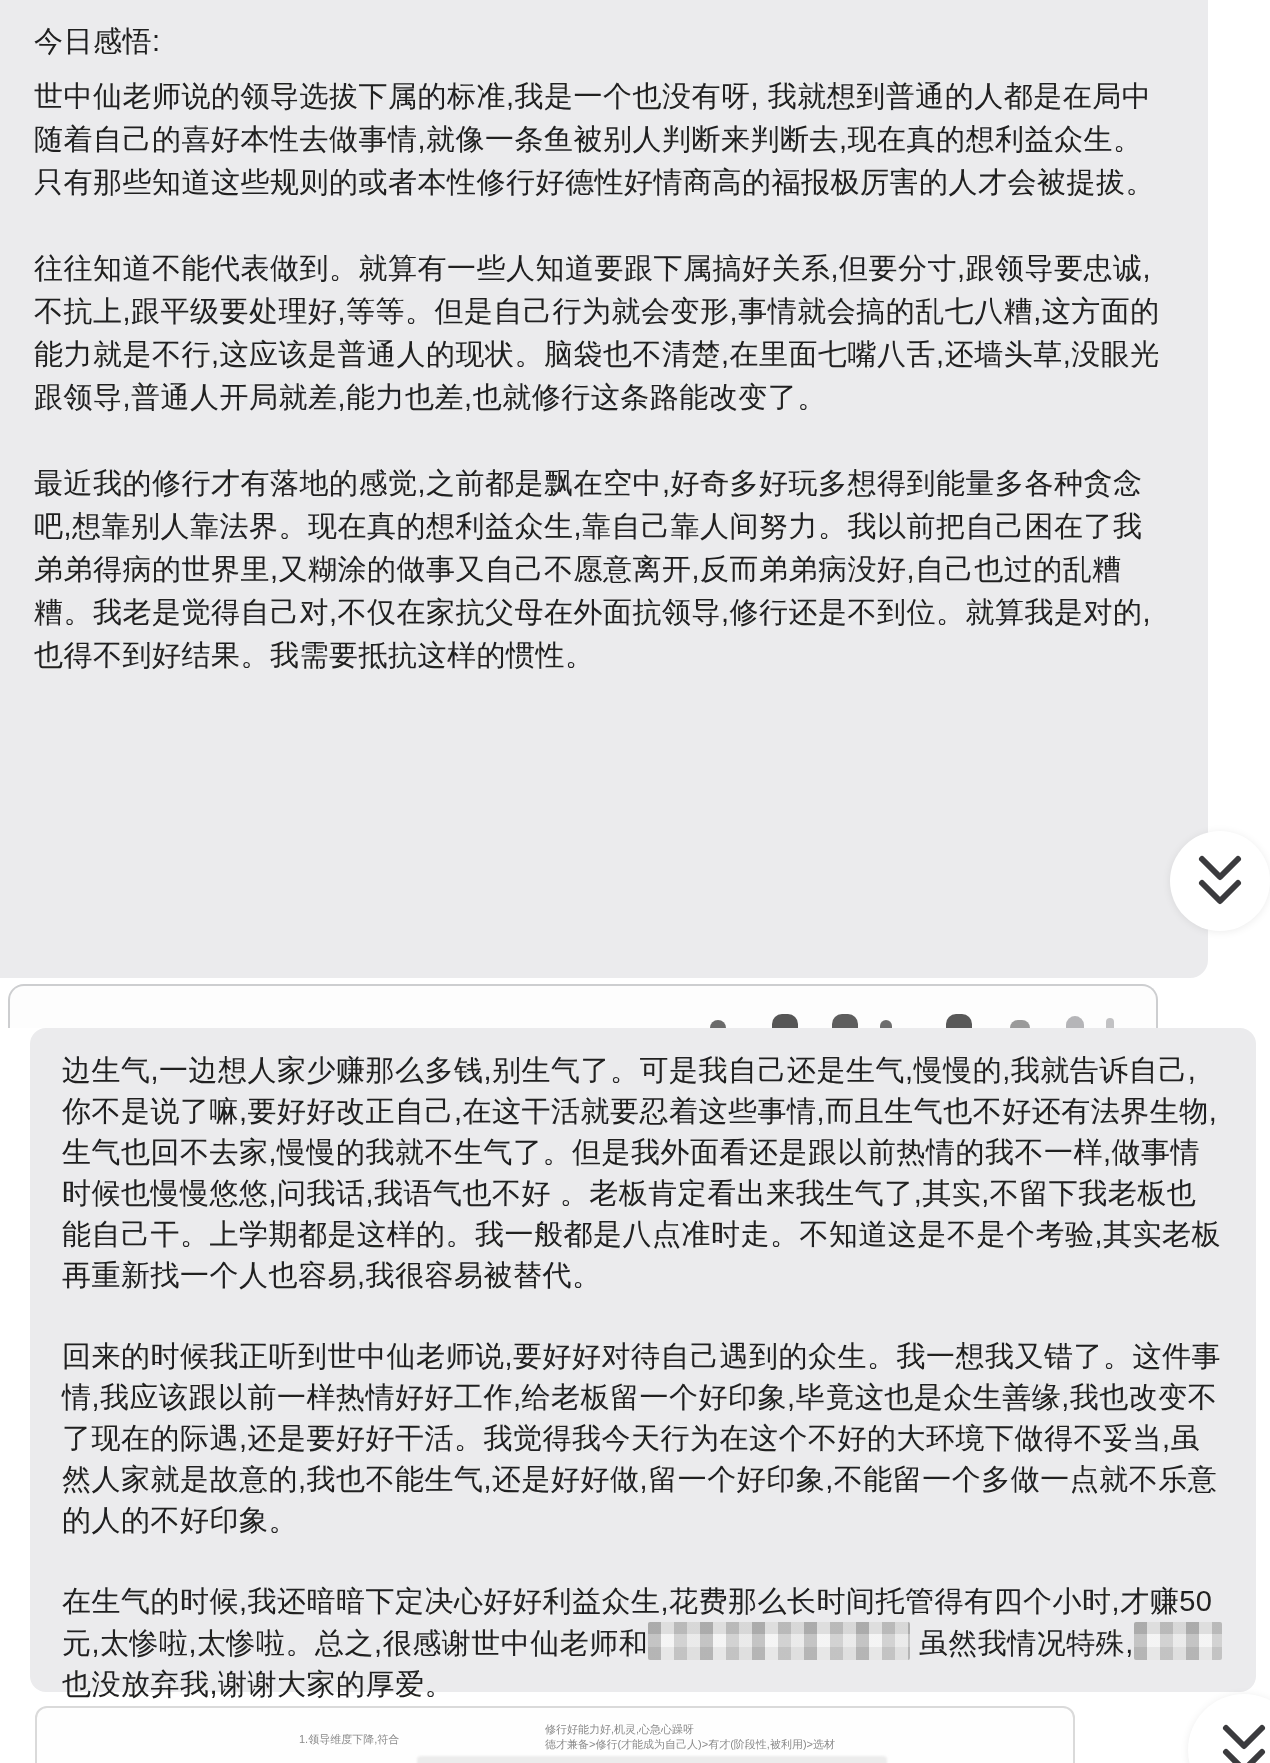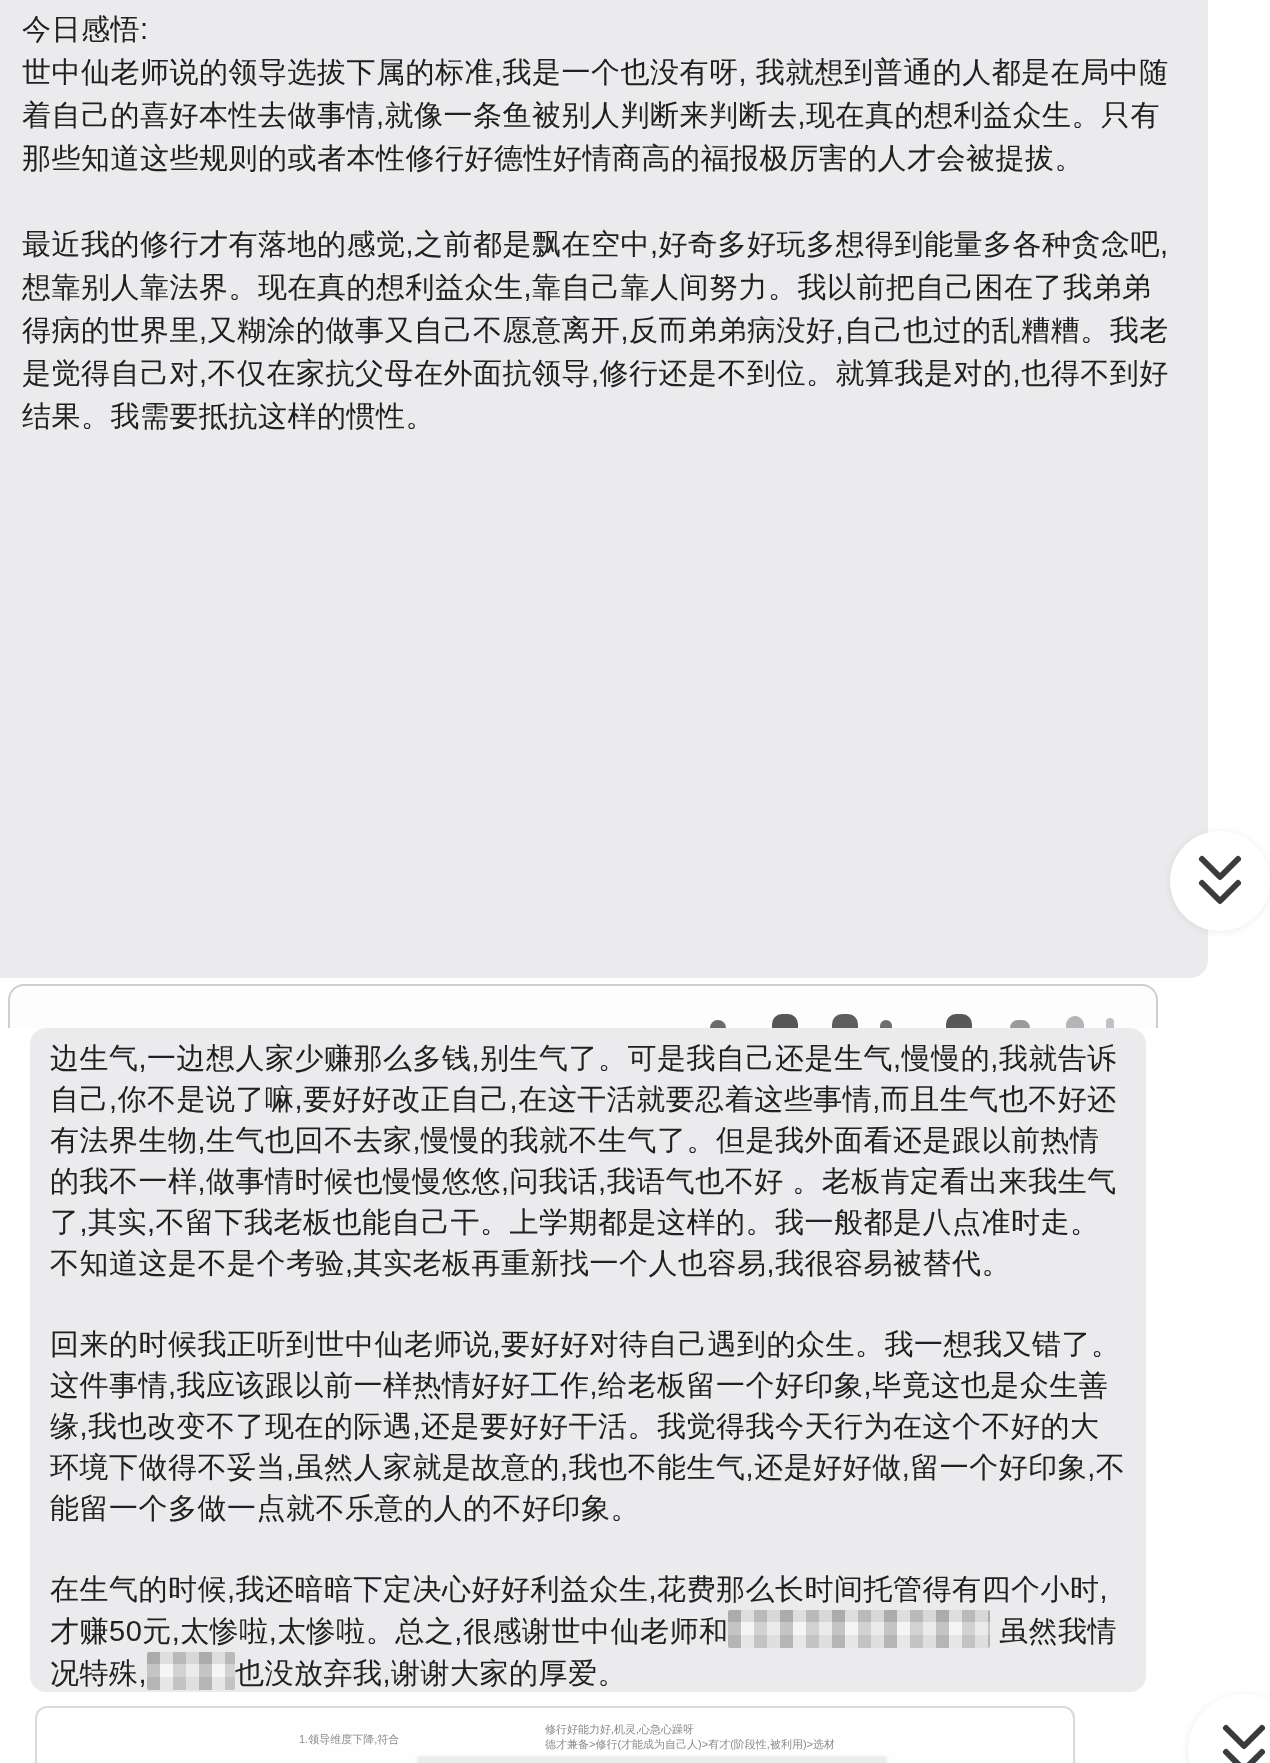--- a/index.html
+++ b/index.html
@@ -13,25 +13,25 @@
     background:#ebebed;color:#202020;
     font-size:29px;line-height:43px;
     word-break:break-all;letter-spacing:0.5px;
   }
   .block.top{
     left:0;top:0;width:1208px;height:978px;
     border-radius:0 0 18px 0;
     padding:8px 34px 0 22px;
   }
   .block.bottom{
-    left:30px;top:1028px;width:1116px;height:664px;
+    left:30px;top:1028px;width:1226px;height:664px;
     border-radius:16px;
     padding:10px 20px 0 20px;
   }
-  .block p{margin:0;}
+  .block p{margin:12px;}
   .block p + p{margin-top:43px;}
   .block p.title + p{margin-top:0;}
   .bottom p + p{margin-top:40px;}
   .bottom p{line-height:41px;}
 
   
   .mid-card{
     position:absolute;left:8px;top:984px;width:1150px;height:44px;
     background:#fdfdfd;border:2px solid #cdced0;border-bottom:none;
     border-radius:16px 16px 0 0;box-sizing:border-box;overflow:hidden;
@@ -75,20 +75,21 @@
   .scroll-btn svg{display:block;}
 </style>
 </head>
 <body>
 
 <div>
 
   <section class="block top">
     <p class="title">今日感悟:</p>
     <p>世中仙老师说的领导选拔下属的标准,我是一个也没有呀, 我就想到普通的人都是在局中随着自己的喜好本性去做事情,就像一条鱼被别人判断来判断去,现在真的想利益众生。只有那些知道这些规则的或者本性修行好德性好情商高的福报极厉害的人才会被提拔。</p>
+    <p>往往知道不能代表做到。就算有一些人知道要跟下属搞好关系,但要分寸,跟领导要忠诚,不抗上,跟平级要处理好,等等。但是自己行为就会变形,事情就会搞的乱七八糟,这方面的能力就是不行,这应该是普通人的现状。脑袋也不清楚,在里面七嘴八舌,还墙头草,没眼光跟领导,普通人开局就差,能力也差,也就修行这条路能改变了。</p>
     <p>最近我的修行才有落地的感觉,之前都是飘在空中,好奇多好玩多想得到能量多各种贪念吧,想靠别人靠法界。现在真的想利益众生,靠自己靠人间努力。我以前把自己困在了我弟弟得病的世界里,又糊涂的做事又自己不愿意离开,反而弟弟病没好,自己也过的乱糟糟。我老是觉得自己对,不仅在家抗父母在外面抗领导,修行还是不到位。就算我是对的,也得不到好结果。我需要抵抗这样的惯性。</p>
   </section>
 
   <div class="mid-card">
     <div class="frag" style="left:700px;top:34px;width:16px;height:8px;background:#6b6b6b;"></div>
     <div class="frag" style="left:762px;top:28px;width:26px;height:14px;background:#565656;"></div>
     <div class="frag" style="left:822px;top:28px;width:26px;height:14px;background:#5e5e5e;"></div>
     <div class="frag" style="left:870px;top:34px;width:12px;height:8px;background:#6e6e6e;"></div>
     <div class="frag" style="left:936px;top:28px;width:26px;height:14px;background:#585858;"></div>
     <div class="frag" style="left:1000px;top:34px;width:20px;height:8px;background:#9a9a9a;"></div>

